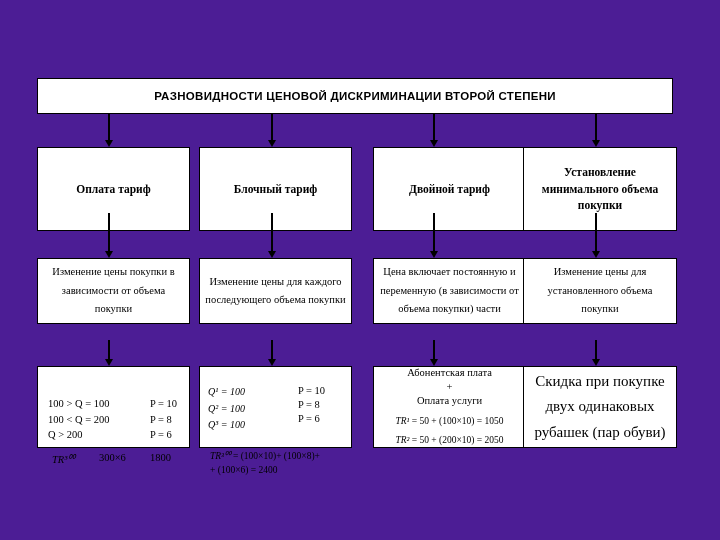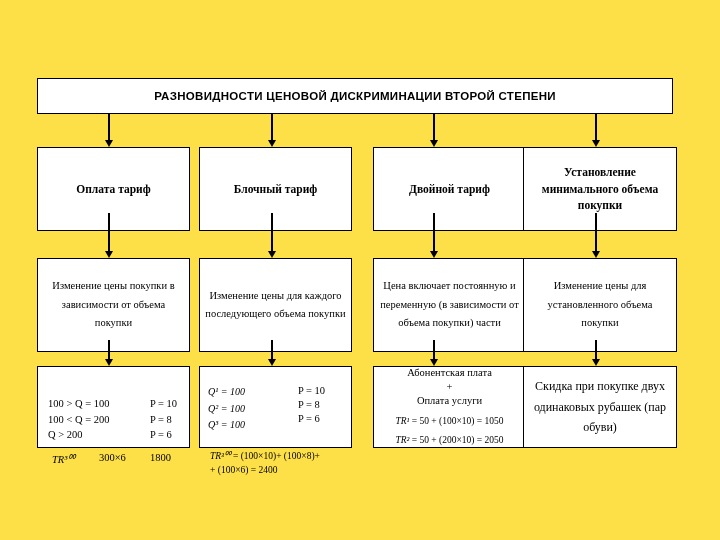--- a/index.html
+++ b/index.html
@@ -4,21 +4,21 @@
 <style>
   html, body {
     margin: 0;
     padding: 0;
     background: #ffffff;
   }
   .canvas {
     position: relative;
     width: 720px;
     height: 540px;
-    background: #fde047;
+    background: #4c1d95;
     font-family: "Liberation Serif", serif;
     color: #000000;
     overflow: hidden;
   }
   .box {
     position: absolute;
     border: 1.5px solid #000000;
     background: #ffffff;
     box-sizing: border-box;
     display: flex;
@@ -31,21 +31,21 @@
     font-family: "Liberation Sans", sans-serif;
     font-weight: bold;
     font-size: 11.5px;
     letter-spacing: 0.3px;
   }
   .col-0 { left: 37px;  width: 153px; }
   .col-1 { left: 199px; width: 153px; }
   .col-2 { left: 373px; width: 153px; }
   .col-3 { left: 523px; width: 154px; }
   .row-tariff { top: 147px; height: 84px; }
-  .row-mech   { top: 258px; height: 94px; }
+  .row-mech   { top: 258px; height: 66px; }
   .row-ex     { top: 366px; height: 82px; }
   .tariff-label {
     font-weight: bold;
     font-size: 11.5px;
     line-height: 1.45;
     padding: 2px 9px;
   }
   .mech-text {
     font-size: 10.5px;
     line-height: 1.75;
@@ -108,21 +108,21 @@
   .block-tr {
     text-align: left;
     padding: 0 4px 0 10px;
     font-size: 9.5px;
     line-height: 1.5;
     margin-top: 1px;
   }
   .dbl-line { font-size: 10.5px; line-height: 1.35; }
   .dbl-tr { font-size: 9.5px; line-height: 1.55; margin-top: 5px; }
   .min-text {
-    font-size: 12px;
+    font-size: 15px;
     line-height: 1.7;
     padding: 2px 8px;
   }
 </style>
 </head>
 <body>
 
 <div class="canvas">
 
   <div class="box title-box">

